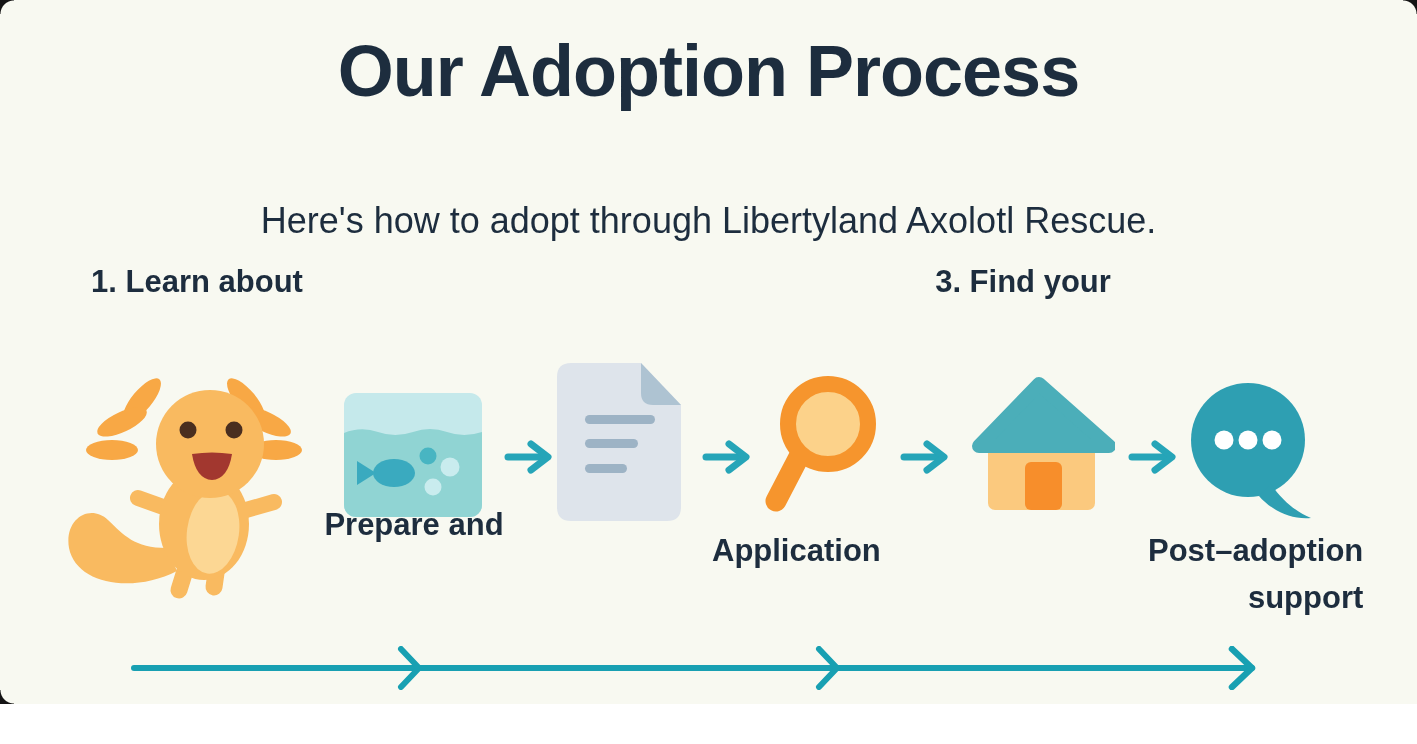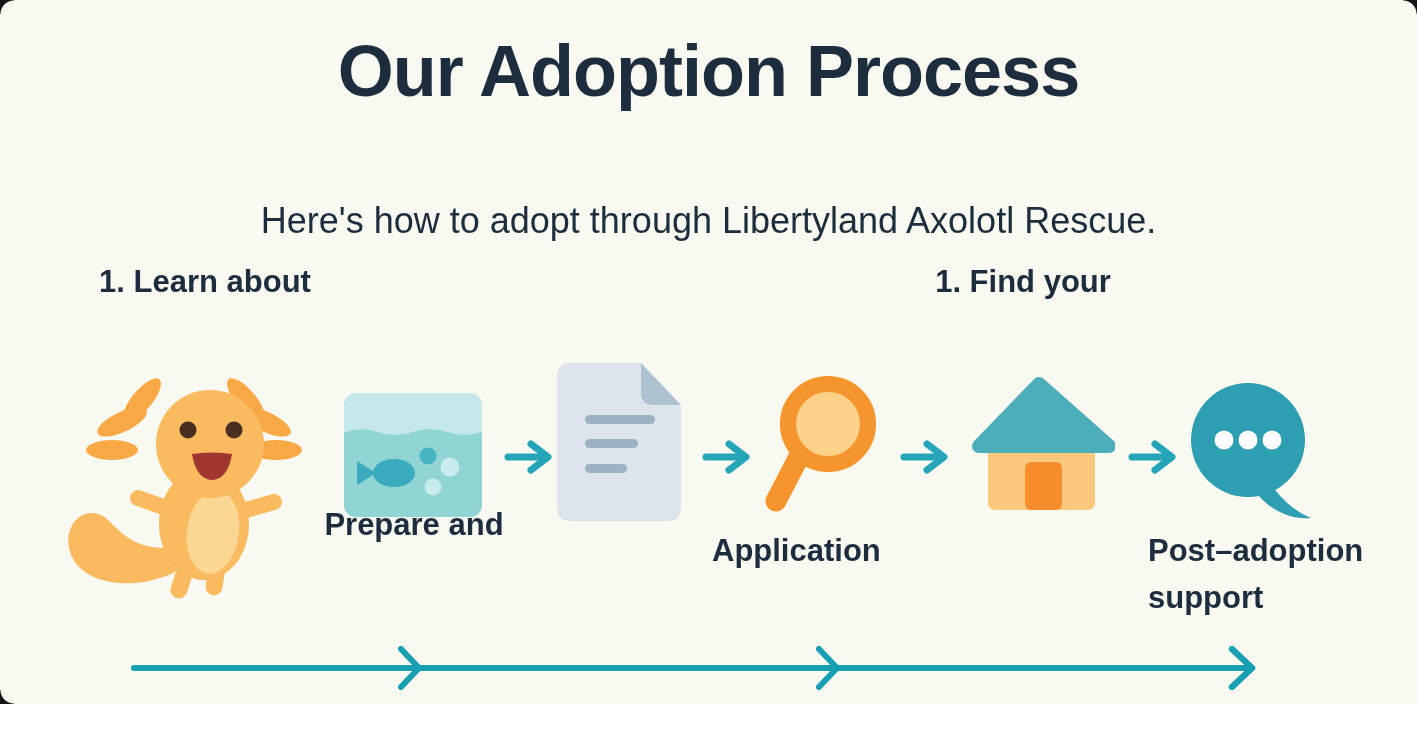--- a/index.html
+++ b/index.html
@@ -18,26 +18,26 @@
   .title{
     position:absolute; top:30px; left:0; right:0; text-align:center;
     font-size:72px; font-weight:800; letter-spacing:-1px; color:var(--text);
   }
   .subtitle{
     position:absolute; top:156px; left:0; right:0; text-align:center;
     font-size:36px; font-weight:500; color:var(--text);margin-top:44px;
   }
   .lbl{ position:absolute; color:var(--text); font-weight:700; font-size:31px; line-height:47px; }
   .lbl.center{ text-align:center; }
-  .sh1{ left:64px;  top:258px; width:282px; }
+  .sh1{ left:56px;  top:258px; width:282px; }
   .sh2{ left:468px; top:258px; width:280px; }
   .sh3{ left:892px; top:258px; width:262px; }
   .bl1{ left:278px;  top:501px; width:272px; }
   .bl2{ left:712px;  top:527px; }
-  .bl3{ left:1148px; top:527px; }
+  .bl3{ left:1148px; top:527px;text-align:right; }
   .icon{ position:absolute; }
   .axolotl{ left:62px;  top:366px; }
   .tank{    left:344px; top:393px; }
   .doc{     left:557px; top:363px; }
   .mag{     left:760px; top:375px; }
   .house{   left:963px; top:370px; }
   .chat{    left:1185px;top:378px; }
   .arr1{ left:504px; top:437px; }
   .arr2{ left:702px; top:437px; }
   .arr3{ left:900px; top:437px; }
@@ -53,21 +53,21 @@
 
 <div class="canvas">
 
   <h1 class="title">Our Adoption Process</h1>
   <p class="subtitle">Here's how to adopt through Libertyland Axolotl Rescue.</p>
 
   <div class="lbl center sh1">
     <div>1. Learn about</div>
   </div>
   <div class="lbl center sh3">
-    <div>1. Find your</div>
+    <div>3. Find your</div>
   </div>
 
   <svg class="icon axolotl" width="245" height="240" viewBox="0 0 245 240">
     <path style="fill:var(--axo-body)" d="M115,205 C70,228 14,218 7,182 C2,153 28,137 46,154 C62,169 72,182 105,182 Z"></path>
     <g style="fill:var(--axo-gills)">
       <ellipse cx="80" cy="34" rx="27" ry="10" transform="rotate(-50 80 34)"></ellipse>
       <ellipse cx="60" cy="56" rx="27" ry="10" transform="rotate(-25 60 56)"></ellipse>
       <ellipse cx="50" cy="84" rx="26" ry="10"></ellipse>
       <ellipse cx="184" cy="34" rx="27" ry="10" transform="rotate(50 184 34)"></ellipse>
       <ellipse cx="204" cy="56" rx="27" ry="10" transform="rotate(25 204 56)"></ellipse>

